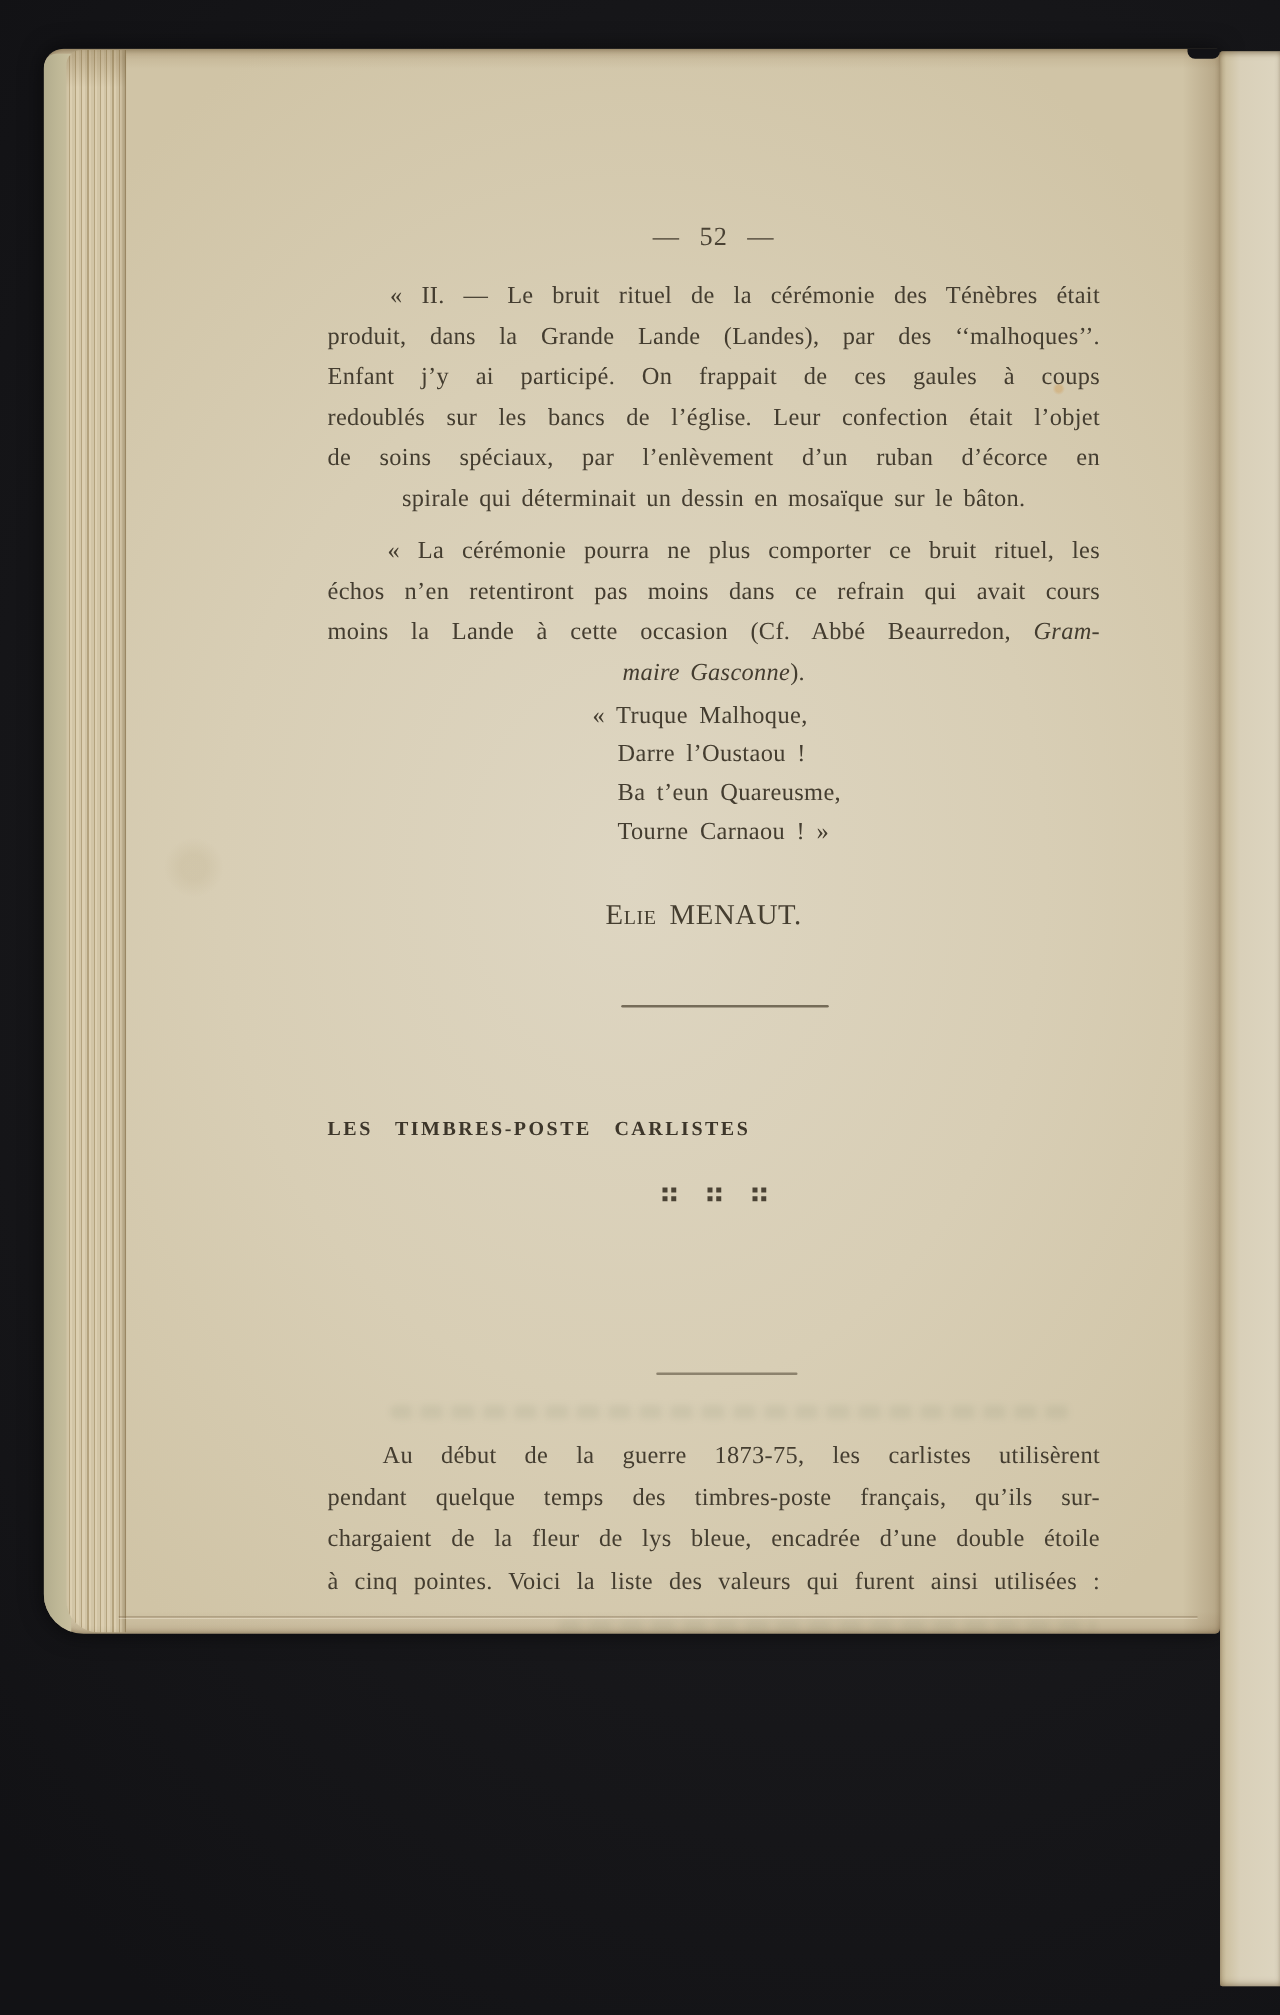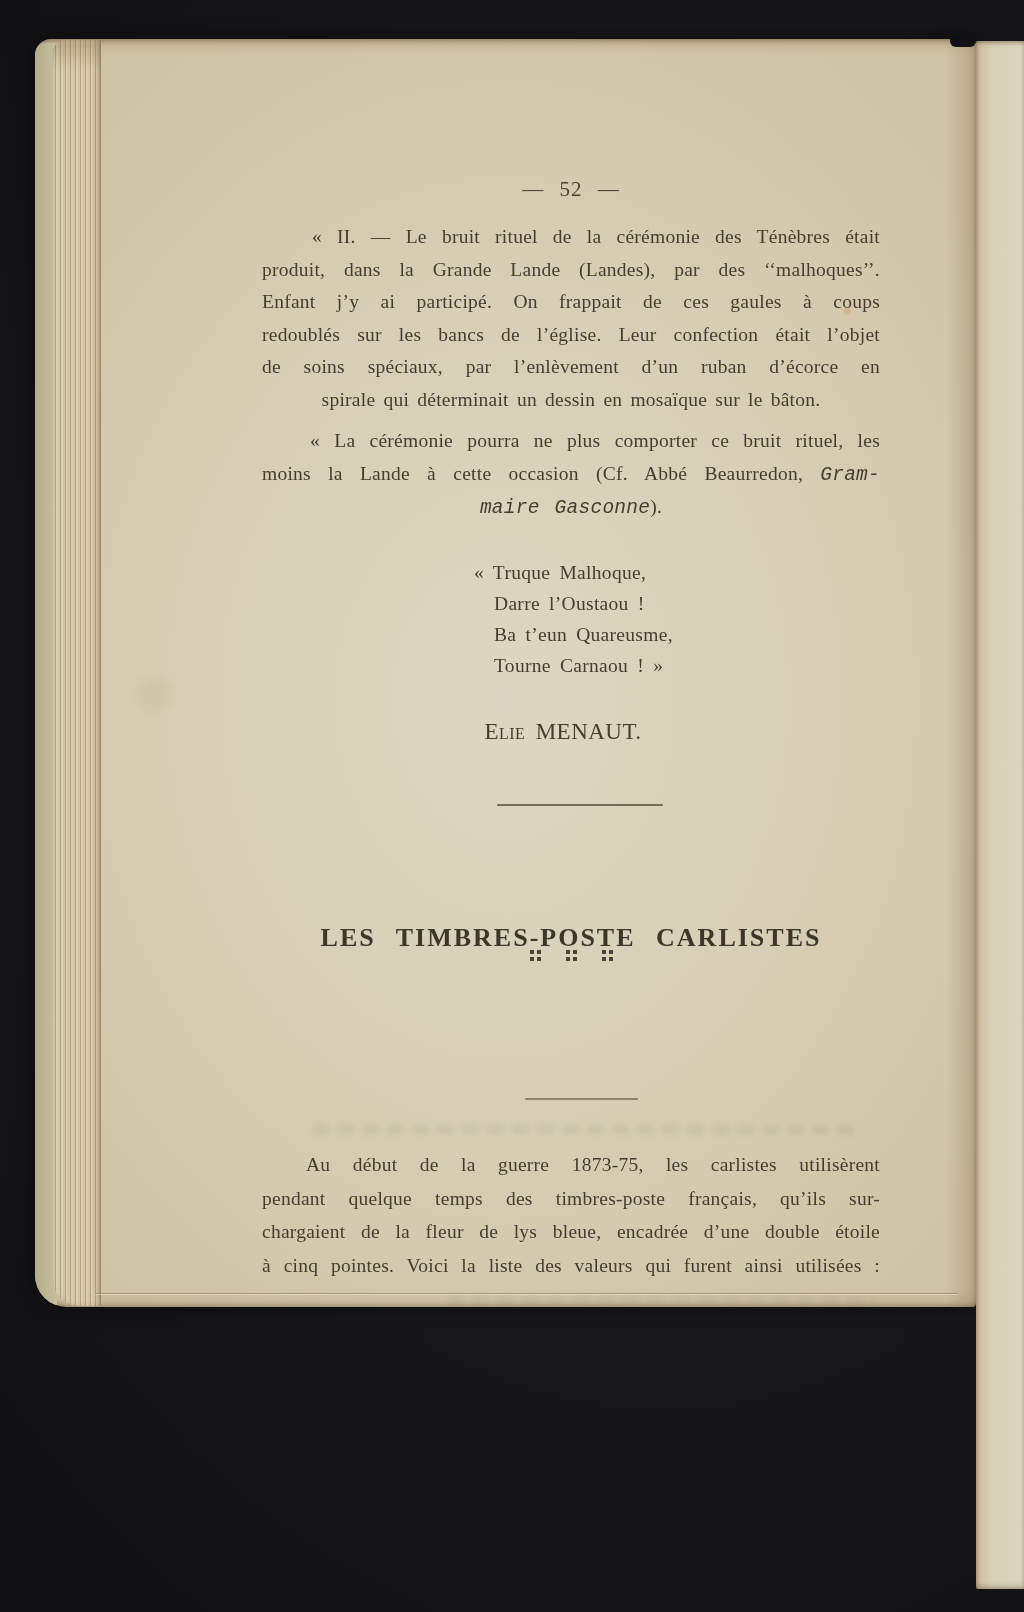--- a/index.html
+++ b/index.html
@@ -63,42 +63,42 @@
     top:138px;width:100%;text-align:center;
     font-size:21px;letter-spacing:1px;word-spacing:9px;color:#4a4234;
   }
 
   .para{width:618px;font-size:19.5px;line-height:32.5px;letter-spacing:.25px;word-spacing:3px;}
   .jline{text-align:justify;text-align-last:justify;}
   .lline{text-align:center;}
   .ind50{padding-left:50px;}
   .ind48{padding-left:48px;}
   .ind44{padding-left:44px;}
-  .it{font-style:italic;font-family:Liberation Mono, monospace;}
+  .it{font-style:italic;}
 
   .p1{top:182px;}
   .p2{top:386px;}
   .p3{top:1109px;line-height:33.5px;}
 
   .verse{top:518px;left:212px;font-size:19.5px;line-height:31px;letter-spacing:.3px;word-spacing:4px;}
   .vline.vind{padding-left:20px;font-family:Liberation Serif, serif;}
 
   .signature{
     top:680px;width:100%;text-align:center;padding-right:16px;box-sizing:border-box;
     font-size:23px;color:#453e30;letter-spacing:.5px;word-spacing:4px;
   }
   .sig-first{font-variant:small-caps;}
 
   .rule{background:rgba(78,68,50,.72);height:2px;border-radius:1px;}
   .rule-1{top:765px;left:235px;width:166px;}
   .rule-2{top:1059px;left:263px;width:113px;background:rgba(78,68,50,.55);}
 
   .title{
-    top:882px;width:100%;text-align:center;
-    font-size:26px;font-weight:bold;color:#3d362a;
+    top:848px;width:100%;text-align:left;
+    font-size:16px;font-weight:bold;color:#3d362a;
     letter-spacing:2px;word-spacing:12px;line-height:34px;
   }
 
   .ornament{top:911px;width:100%;display:flex;justify-content:center;gap:25px;}
   .dot4{display:grid;grid-template-columns:4px 4px;grid-template-rows:4px 4px;gap:3px;}
   .dot4 i{display:block;background:#4b4335;}
 
   .notice{top:952px;width:100%;text-align:center;font-size:17.5px;line-height:26px;color:#49422f;letter-spacing:.2px;word-spacing:2px;}
   .notice .esp{font-size:20px;letter-spacing:1px;}
 
@@ -147,20 +147,21 @@
         <div class="jline ind50">« II. — Le bruit rituel de la cérémonie des Ténèbres était</div>
         <div class="jline">produit, dans la Grande Lande (Landes), par des ‘‘malhoques’’.</div>
         <div class="jline">Enfant j’y ai participé. On frappait de ces gaules à coups</div>
         <div class="jline">redoublés sur les bancs de l’église. Leur confection était l’objet</div>
         <div class="jline">de soins spéciaux, par l’enlèvement d’un ruban d’écorce en</div>
         <div class="lline">spirale qui déterminait un dessin en mosaïque sur le bâton.</div>
       </div>
 
       <div class="para p2">
         <div class="jline ind48">« La cérémonie pourra ne plus comporter ce bruit rituel, les</div>
+        <div class="jline">échos n’en retentiront pas moins dans ce refrain qui avait cours</div>
         <div class="jline"><span>moins la Lande à cette occasion (Cf. Abbé Beaurredon, </span><span class="it">Gram-</span></div>
         <div class="lline"><span class="it">maire Gasconne</span><span>).</span></div>
       </div>
 
       <div class="verse">
         <div class="vline">« Truque Malhoque,</div>
         <div class="vline vind">Darre l’Oustaou !</div>
         <div class="vline vind">Ba t’eun Quareusme,</div>
         <div class="vline vind">Tourne Carnaou ! »</div>
       </div>

